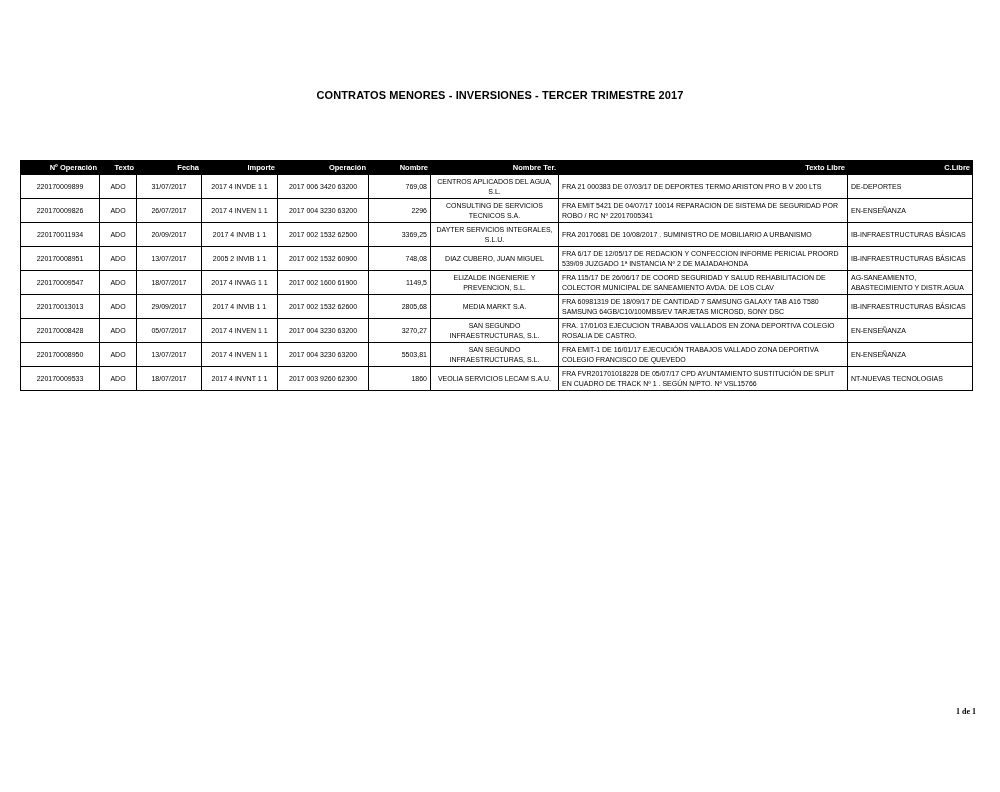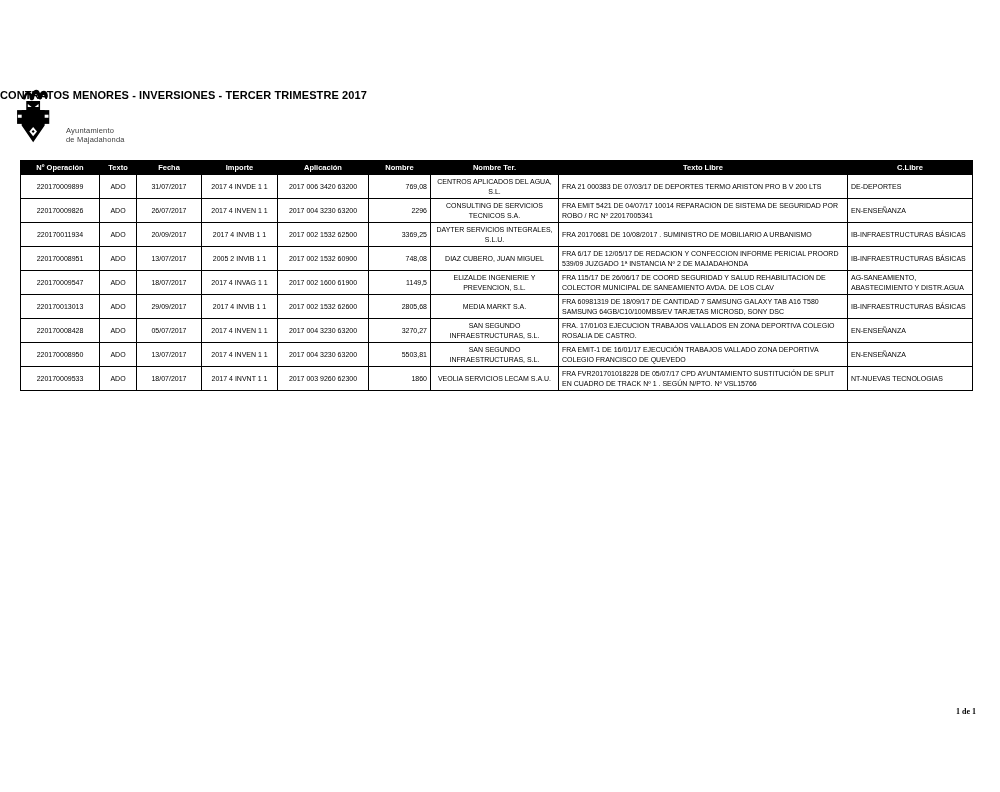--- a/index.html
+++ b/index.html
@@ -3,64 +3,44 @@
 <meta charset="utf-8">
 <style>
   * { margin: 0; padding: 0; box-sizing: border-box; }
   html, body { width: 1000px; height: 792px; background: #ffffff; font-family: "Liberation Sans", sans-serif; color: #000; }
   .page { position: relative; width: 1000px; height: 792px; background: #fff; overflow: hidden; }
 
   
   .logo-wrap { position: absolute; left: 14px; top: 86px; display: flex; align-items: flex-end; }
   .logo-emblem { width: 46px; height: 62px; display: block; }
   .logo-text { font-size: 7.5px; line-height: 9px; color: #3d3d3d; margin-left: 6px; margin-bottom: 4px; letter-spacing: 0.2px; }
-  .page-title { position: absolute; left: 0; top: 89px; width: 100%; text-align: left; font-size: 11px; font-weight: bold; letter-spacing: 0.1px; }
+  .page-title { position: absolute; left: 0; top: 89px; width: 100%; text-align: center; font-size: 11px; font-weight: bold; letter-spacing: 0.1px; }
 
   
   .report-table { position: absolute; left: 20px; top: 160px; width: 952px; border-collapse: collapse; table-layout: fixed; }
   .report-table th {
     background: #000; color: #fff; font-size: 7.5px; font-weight: bold;
-    border: 1px solid #000; padding: 2px 2px; height: 14px; text-align: center;
+    border: 1px solid #000; padding: 2px 2px; height: 14px; text-align: right;
   }
   .report-table td {
     border: 1px solid #000; font-size: 7px; line-height: 9.5px; padding: 2px 3px;
     vertical-align: middle; text-align: center; height: 23px; word-wrap: break-word;
   }
   .report-table td.al-right { text-align: right; }
   .report-table td.al-left  { text-align: left; }
   .report-table { border: 1px solid #000; }
 
   
   .page-footer { position: absolute; right: 24px; top: 707px; font-size: 8px; font-weight: bold; font-family: Liberation Serif, serif; }
 </style>
 </head>
 <body>
 
 <div class="page">
 
-  <div class="logo-wrap">
-    <svg class="logo-emblem" viewBox="0 0 60 78" xmlns="http://www.w3.org/2000/svg">
-
-      <path d="M12,16 C13,6 19,3 23,9 C26,2 32,2 34,8 C37,3 43,4 44,10 C45,14 42,16 40,14 C41,11 39,9 37,11 C36,13 37,15 35,16 C33,17 31,15 31,12 C31,9 28,8 27,11 C26,14 27,16 24,17 C21,18 20,15 20,12 C20,9 17,9 16,12 C15,15 16,17 12,16 Z" fill="#000"></path>
-
-      <path d="M16,18 L34,18 L34,30 L40,30 L40,50 L25,72 L10,50 L10,30 L16,30 Z" fill="#000"></path>
-      <rect x="4" y="30" width="8" height="18" fill="#000"></rect>
-      <rect x="38" y="30" width="8" height="18" fill="#000"></rect>
-      <rect x="5" y="36" width="5" height="4" fill="#fff"></rect>
-      <rect x="40" y="36" width="5" height="4" fill="#fff"></rect>
-      <path d="M25,52 L30,58 L25,64 L20,58 Z" fill="#fff"></path>
-      <path d="M25,56 L27,58 L25,60 L23,58 Z" fill="#000"></path>
-      <path d="M18,22 L23,26 L18,26 Z" fill="#fff"></path>
-      <path d="M32,22 L27,26 L32,26 Z" fill="#fff"></path>
-    </svg>
-    <div class="logo-text">
-      <div>Ayuntamiento</div>
-      <div>de Majadahonda</div>
-    </div>
-  </div>
 
   <div class="page-title">CONTRATOS MENORES - INVERSIONES - TERCER TRIMESTRE 2017</div>
 
   <table class="report-table">
     <colgroup>
       <col style="width:79px">
         <col style="width:37px">
         <col style="width:65px">
       <col style="width:76px">
         <col style="width:91px">
@@ -68,21 +48,21 @@
       <col style="width:128px">
         <col style="width:289px">
         <col style="width:125px">
     </colgroup>
     <thead>
       <tr>
           <th>Nº Operación</th>
           <th>Texto</th>
           <th>Fecha</th>
           <th>Importe</th>
-          <th>Aplicación</th>
+          <th>Operación</th>
           <th>Nombre</th>
           <th>Nombre Ter.</th>
           <th>Texto Libre</th>
           <th>C.Libre</th>
         </tr>
     </thead>
     <tbody>
     <tr>
       <td>220170009899</td>
       <td>ADO</td>

